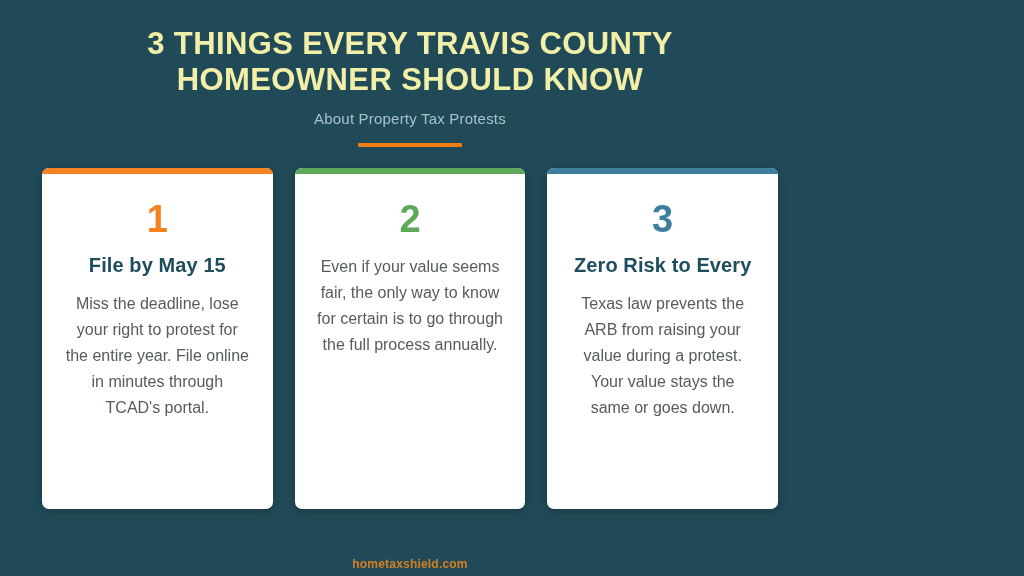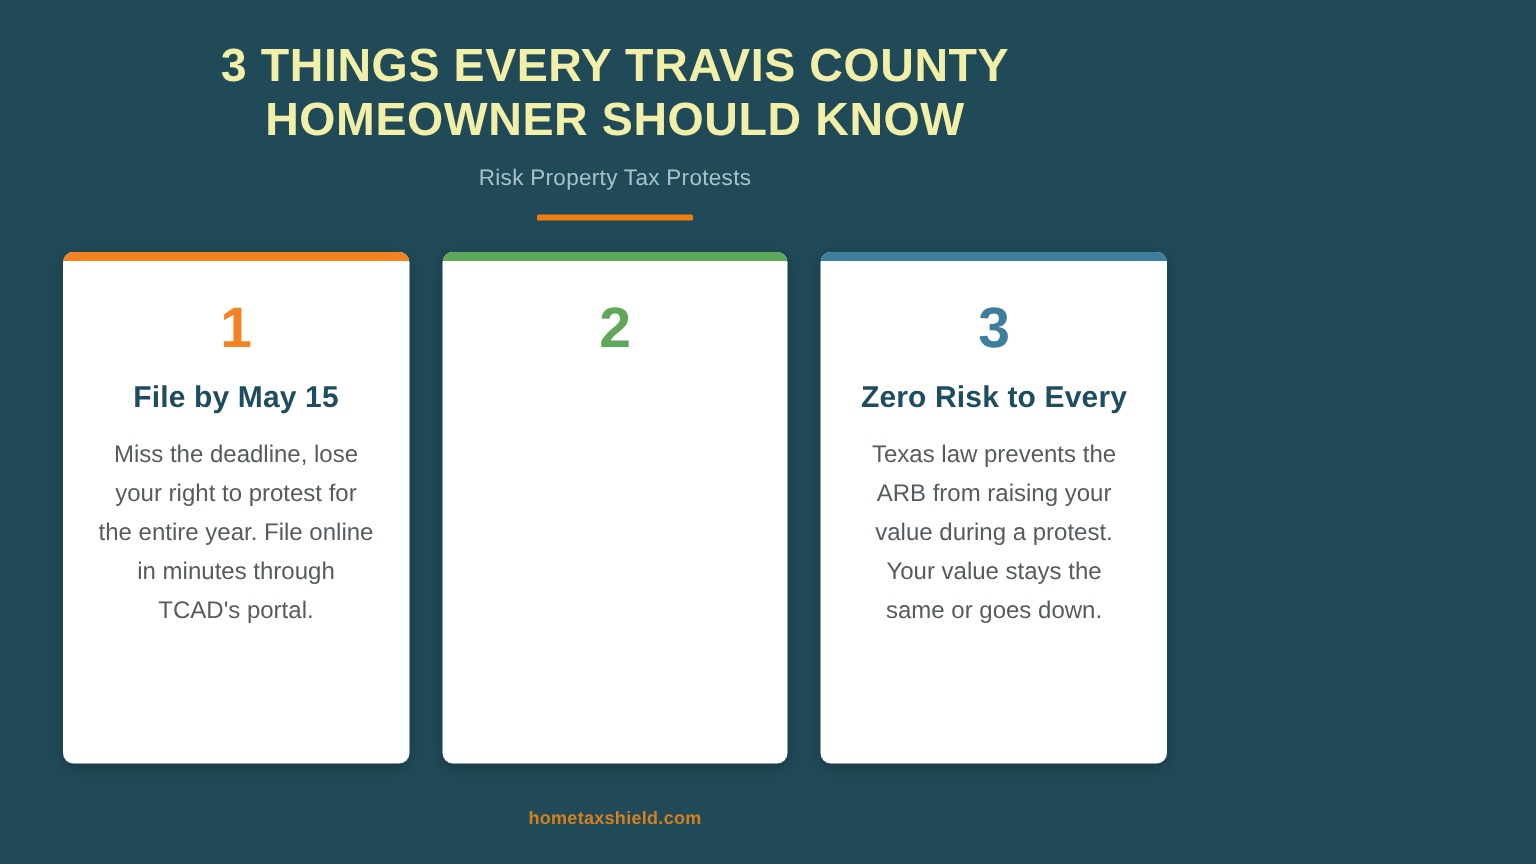--- a/index.html
+++ b/index.html
@@ -98,57 +98,58 @@
   .card-text {
     font-size: 16px;
     line-height: 1.62;
     color: #555b5e;
   }
 
   
   .footer {
     flex: 0 0 auto;
     text-align: center;
-    padding-bottom: 22px;
+    padding-bottom: 4px;
     padding-top: 22px;
   }
   .footer-link {
     font-size: 12px;
     font-weight: bold;
     color: #d4801f;
     letter-spacing: 0.2px;
     text-decoration: none;
   }
 </style>
 </head>
 <body style="background: rgb(32, 74, 88);">
 
 <div class="infographic">
 
   <div class="header">
     <h1 class="headline">3 THINGS EVERY TRAVIS COUNTY HOMEOWNER SHOULD KNOW</h1>
-    <div class="subtitle">Risk Property Tax Protests</div>
+    <div class="subtitle">About Property Tax Protests</div>
     <div class="divider"></div>
   </div>
 
   <div class="cards">
 
     <div class="card">
       <div class="card-accent" style="background: rgb(245, 130, 32);"></div>
       <div class="card-body">
         <div class="card-number" style="color: rgb(245, 130, 32);">1</div>
         <div class="card-title">File by May 15</div>
         <div class="card-text">Miss the deadline, lose your right to protest for the entire year. File online in minutes through TCAD's portal.</div>
       </div>
     </div>
 
     <div class="card">
       <div class="card-accent" style="background: rgb(95, 168, 90);"></div>
       <div class="card-body">
         <div class="card-number" style="color: rgb(95, 168, 90);">2</div>
+        <div class="card-text">Even if your value seems fair, the only way to know for certain is to go through the full process annually.</div>
       </div>
     </div>
 
     <div class="card">
       <div class="card-accent" style="background: rgb(60, 126, 156);"></div>
       <div class="card-body">
         <div class="card-number" style="color: rgb(60, 126, 156);">3</div>
         <div class="card-title">Zero Risk to Every</div>
         <div class="card-text">Texas law prevents the ARB from raising your value during a protest. Your value stays the same or goes down.</div>
       </div>

